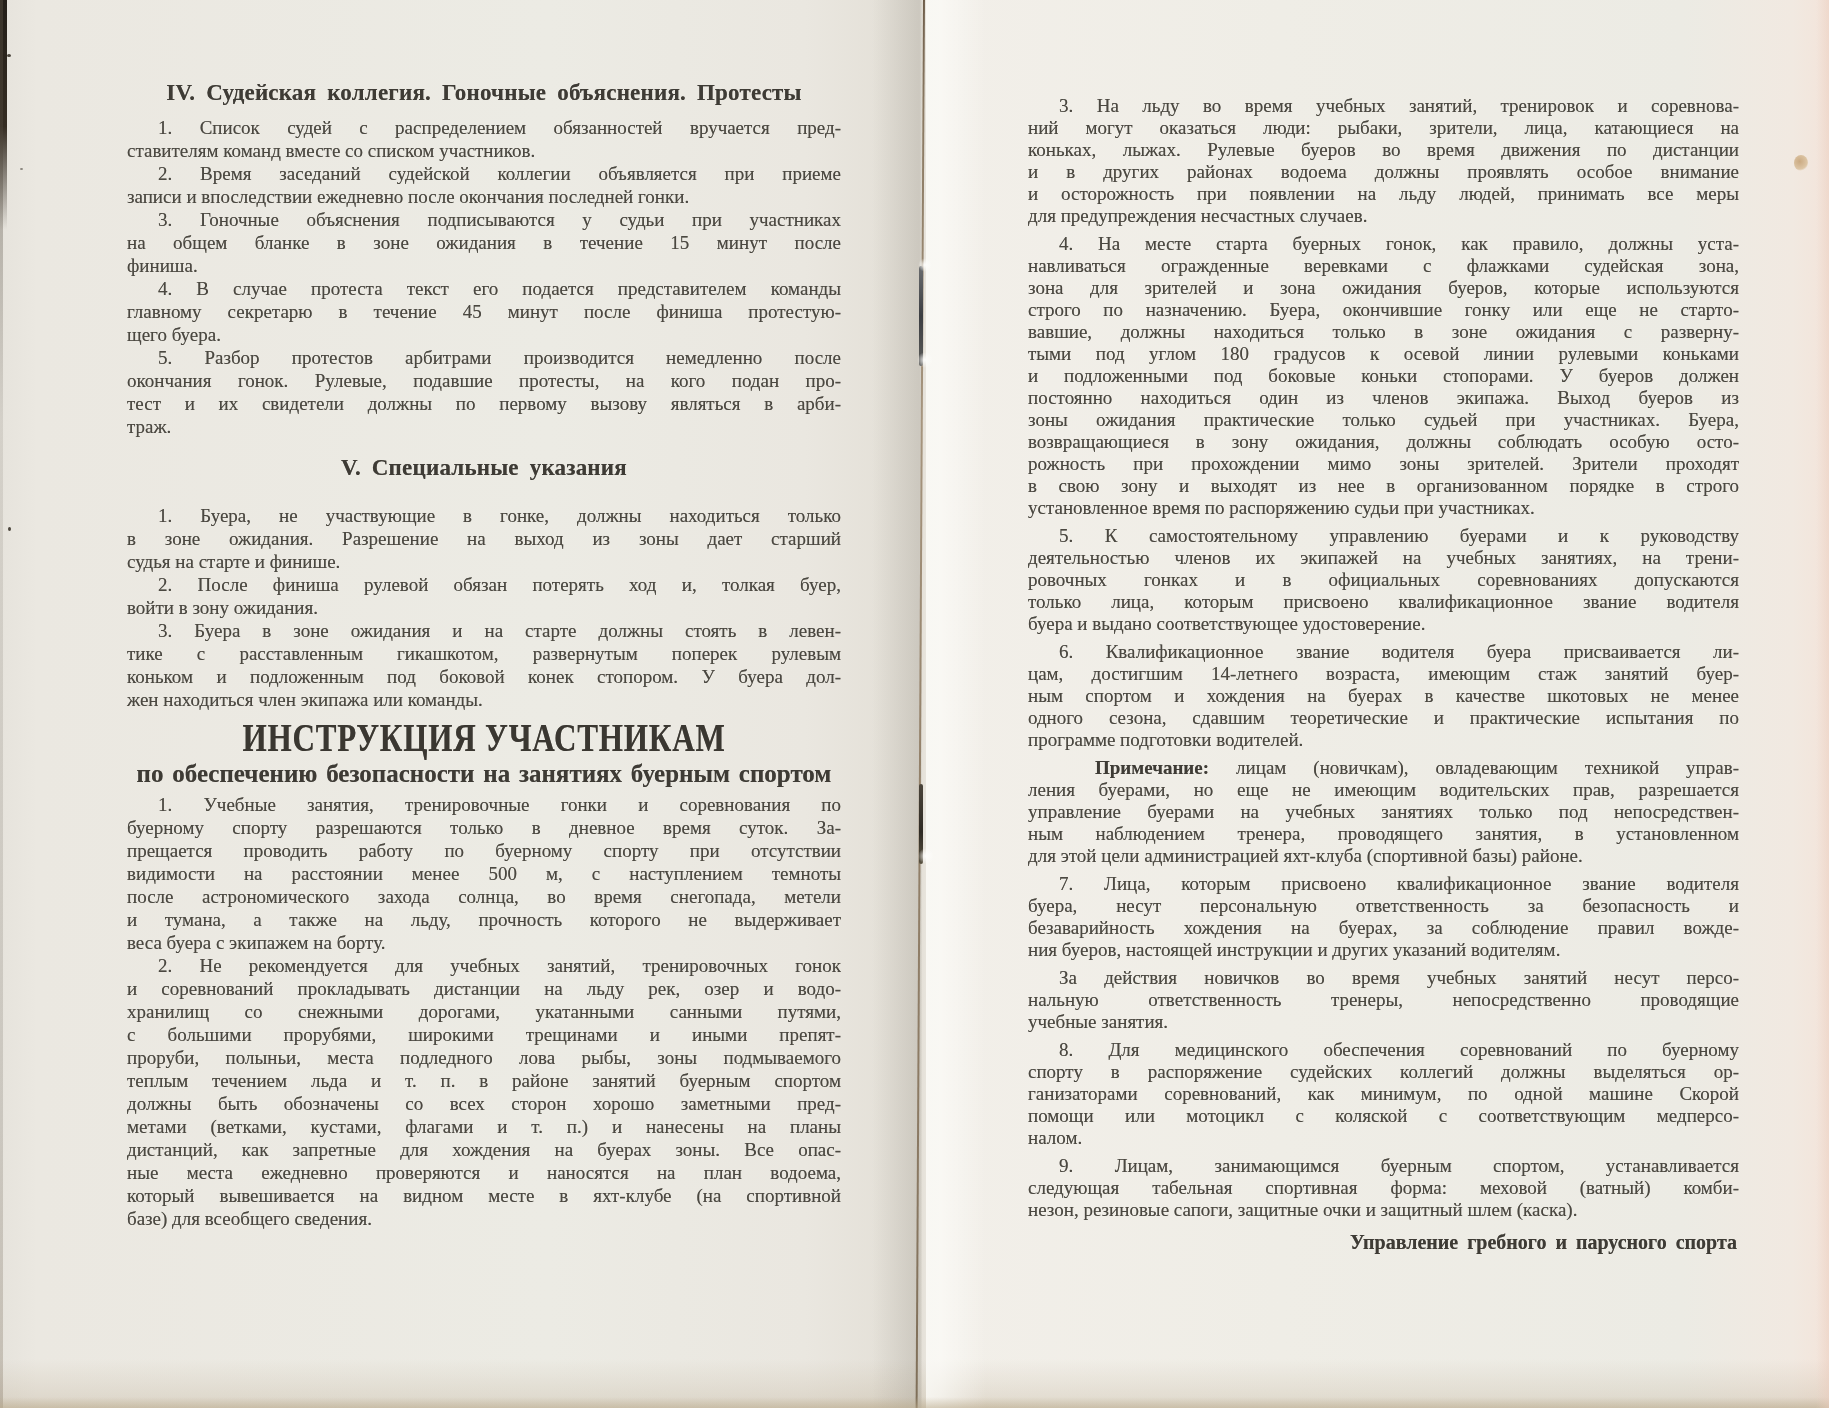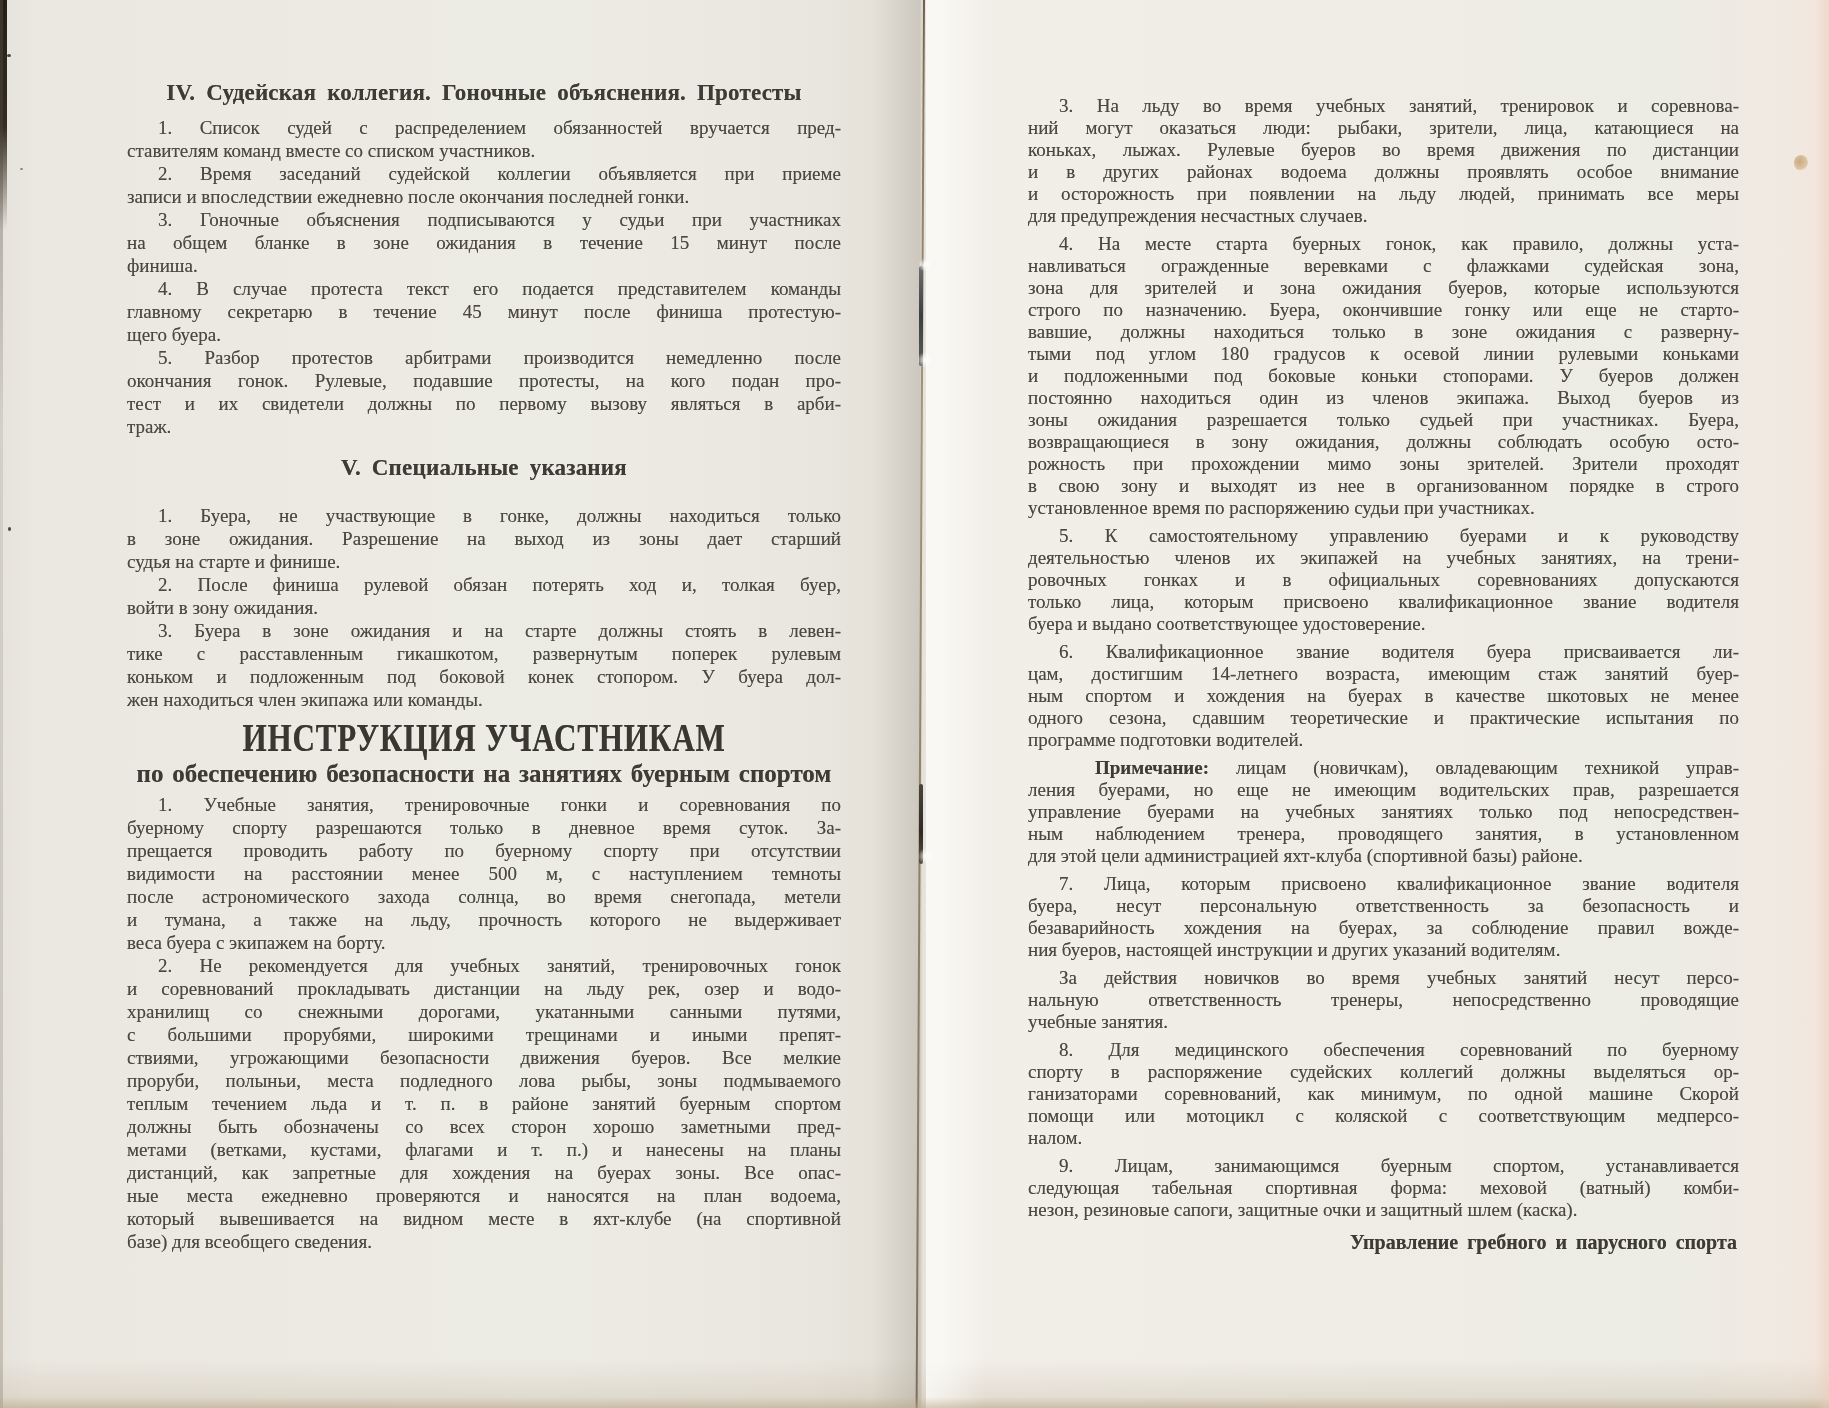--- a/index.html
+++ b/index.html
@@ -158,21 +158,20 @@
         <div class="line">видимости на расстоянии менее 500 м, с наступлением темноты</div>
         <div class="line">после астрономического захода солнца, во время снегопада, метели</div>
         <div class="line">и тумана, а также на льду, прочность которого не выдерживает</div>
         <div class="line last">веса буера с экипажем на борту.</div>
       </div>
       <div class="para">
         <div class="line">2. Не рекомендуется для учебных занятий, тренировочных гонок</div>
         <div class="line">и соревнований прокладывать дистанции на льду рек, озер и водо-</div>
         <div class="line">хранилищ со снежными дорогами, укатанными санными путями,</div>
         <div class="line">с большими прорубями, широкими трещинами и иными препят-</div>
-        <div class="line">ствиями, угрожающими безопасности движения буеров. Все мелкие</div>
         <div class="line">проруби, полыньи, места подледного лова рыбы, зоны подмываемого</div>
         <div class="line">теплым течением льда и т. п. в районе занятий буерным спортом</div>
         <div class="line">должны быть обозначены со всех сторон хорошо заметными пред-</div>
         <div class="line">метами (ветками, кустами, флагами и т. п.) и нанесены на планы</div>
         <div class="line">дистанций, как запретные для хождения на буерах зоны. Все опас-</div>
         <div class="line">ные места ежедневно проверяются и наносятся на план водоема,</div>
         <div class="line">который вывешивается на видном месте в яхт-клубе (на спортивной</div>
         <div class="line last">базе) для всеобщего сведения.</div>
       </div>
     </div>
@@ -187,21 +186,21 @@
       </div>
       <div class="para">
         <div class="line">4. На месте старта буерных гонок, как правило, должны уста-</div>
         <div class="line">навливаться огражденные веревками с флажками судейская зона,</div>
         <div class="line">зона для зрителей и зона ожидания буеров, которые используются</div>
         <div class="line">строго по назначению. Буера, окончившие гонку или еще не старто-</div>
         <div class="line">вавшие, должны находиться только в зоне ожидания с разверну-</div>
         <div class="line">тыми под углом 180 градусов к осевой линии рулевыми коньками</div>
         <div class="line">и подложенными под боковые коньки стопорами. У буеров должен</div>
         <div class="line">постоянно находиться один из членов экипажа. Выход буеров из</div>
-        <div class="line">зоны ожидания разрешается только судьей при участниках. Буера,</div>
+        <div class="line">зоны ожидания практические только судьей при участниках. Буера,</div>
         <div class="line">возвращающиеся в зону ожидания, должны соблюдать особую осто-</div>
         <div class="line">рожность при прохождении мимо зоны зрителей. Зрители проходят</div>
         <div class="line">в свою зону и выходят из нее в организованном порядке в строго</div>
         <div class="line last">установленное время по распоряжению судьи при участниках.</div>
       </div>
       <div class="para">
         <div class="line">5. К самостоятельному управлению буерами и к руководству</div>
         <div class="line">деятельностью членов их экипажей на учебных занятиях, на трени-</div>
         <div class="line">ровочных гонках и в официальных соревнованиях допускаются</div>
         <div class="line">только лица, которым присвоено квалификационное звание водителя</div>

